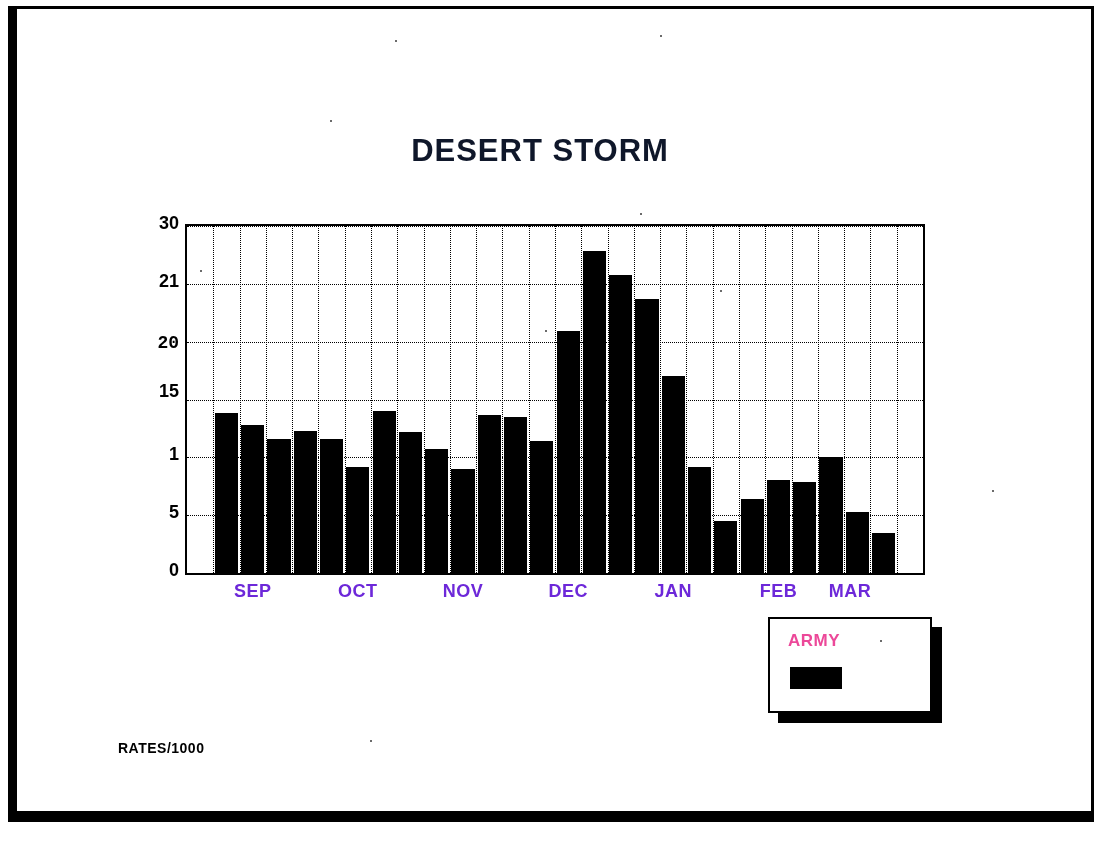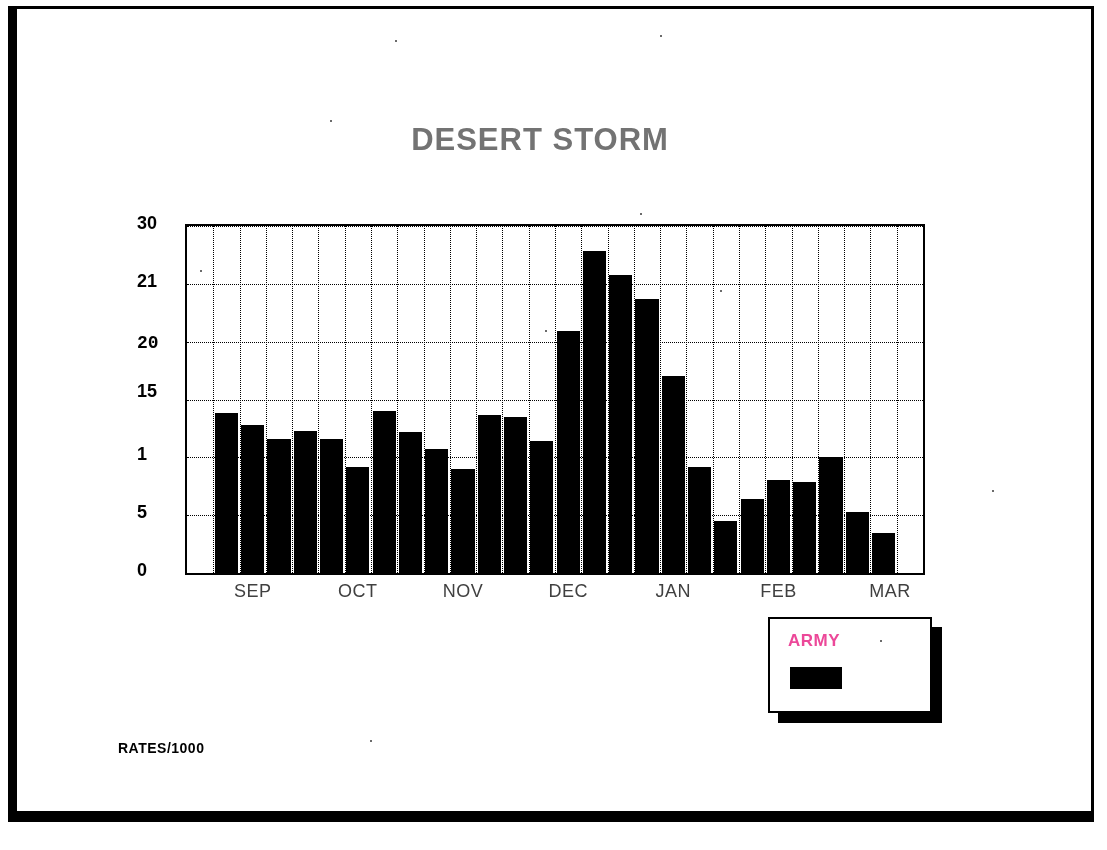--- a/index.html
+++ b/index.html
@@ -33,27 +33,27 @@
   .slide {
     position: absolute;
     left: 20px;
     top: 10px;
     width: 1066px;
     height: 800px;
   }
   .title {
     position: absolute;
     left: 0;
-    top: 112px;
+    top: 123px;
     width: 1040px;
     text-align: center;
     font-size: 31px;
     font-weight: bold;
     letter-spacing: 1px;
-    color: #737373;
+    color: #0f172a;
   }
   .subtitle {
     position: absolute;
     left: 0;
     top: 158px;
     width: 1040px;
     text-align: center;
     font-size: 18px;
     font-weight: bold;
     letter-spacing: 0.5px;
@@ -111,39 +111,40 @@
     position: absolute;
     left: -48px;
     top: -12px;
     width: 42px;
     height: 375px;
   }
   .ylab {
     position: absolute;
     right: 0;
     width: 42px;
+    text-align: right;
     font-size: 18px;
     font-weight: bold;
     color: #000000;
   }
   
   .xlabels {
     position: absolute;
     left: 0;
     top: 357px;
     width: 740px;
     height: 30px;
   }
   .xlab {
     position: absolute;
     top: 0;
     font-size: 18px;
-    font-weight: normal;
+    font-weight: bold;
     letter-spacing: 0.5px;
-    color: #404040;
+    color: #6d28d9;
     transform: translateX(-50%);
     white-space: nowrap;
   }
 
   
   .legend-shadow {
     position: absolute;
     left: 758px;
     top: 617px;
     width: 164px;
@@ -281,21 +282,21 @@
             <div class="bar" style="left: 684.929px; width: 23.2857px; height: 40.4833px; background: rgb(0, 0, 0);"></div>
           </div>
       </div>
       <div class="xlabels">
           <div class="xlab" style="left: 67.7143px;">SEP</div>
           <div class="xlab" style="left: 172.857px;">OCT</div>
           <div class="xlab" style="left: 278px;">NOV</div>
           <div class="xlab" style="left: 383.143px;">DEC</div>
           <div class="xlab" style="left: 488.286px;">JAN</div>
           <div class="xlab" style="left: 593.429px;">FEB</div>
-          <div class="xlab" style="left: 705px;">MAR</div>
+          <div class="xlab" style="left: 665px;">MAR</div>
         </div>
     </div>
 
     <div class="legend-shadow"></div>
     <div class="legend">
       <div class="legend-label">ARMY</div>
       <div class="legend-swatch"></div>
     </div>
 
     <div class="footnote">RATES/1000</div>

